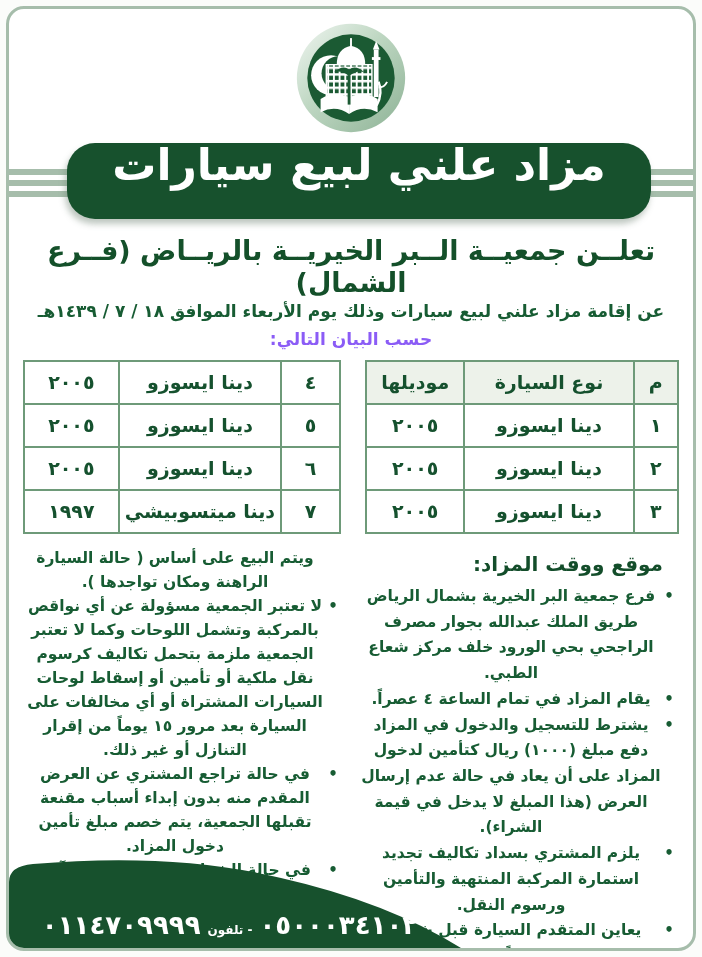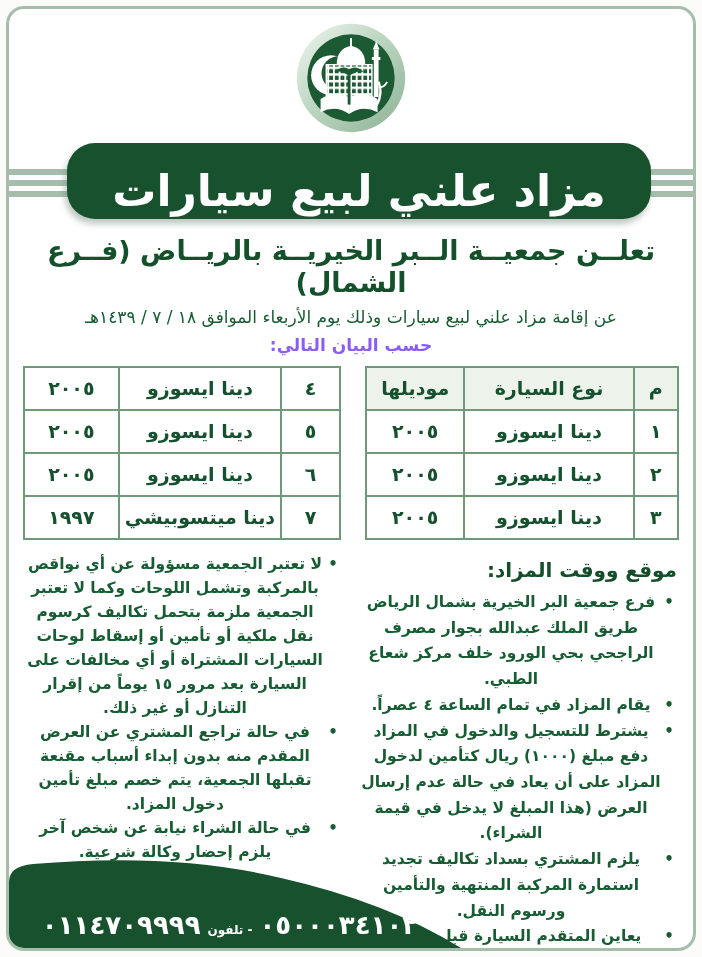--- a/index.html
+++ b/index.html
@@ -21,31 +21,31 @@
 
   
   .banner-row{position:relative;height:80px;margin-top:8px;}
   .stripes{position:absolute;top:26px;width:42px;display:flex;flex-direction:column;gap:5px;}
   .stripes span{display:block;height:6px;background:#a6bdab;}
   .stripes.right{right:0;}
   .stripes.left{left:0;width:62px;}
   .banner{
     position:absolute;left:58px;right:42px;top:0;height:76px;
     background:#17512d;border-radius:28px;
-    display:flex;align-items:flex-end;justify-content:center;
+    display:flex;align-items:flex-start;justify-content:center;
     box-shadow:-2px 5px 6px rgba(110,130,115,.45);
   }
   .banner-title{
     color:#ffffff;font-size:44px;font-weight:900;line-height:1;
     letter-spacing:0;padding-bottom:6px;
   }
 
   
   .announce-1{margin:12px 10px 0;text-align:center;color:#14502a;font-size:27px;font-weight:900;line-height:1.2;}
-  .announce-2{margin:7px 10px 0;text-align:center;color:#175c33;font-size:17px;font-weight:400;}
+  .announce-2{margin:1px 10px 0;text-align:center;color:#175c33;font-size:17px;font-weight:700;}
   .announce-3{margin:8px 10px 0;text-align:center;color:#8b5cf6;font-size:17px;font-weight:700;}
 
   
   .tables-row{display:flex;gap:24px;margin:11px 14px 0;align-items:flex-start;}
   table{border-collapse:collapse;}
   table,td,th{border:2px solid #6e9a79;}
   th,td{
     text-align:center;vertical-align:middle;
     color:#15512e;font-weight:900;font-size:19px;
     height:43px;padding:0 4px;
@@ -60,21 +60,21 @@
   .tbl-cont .c-type{width:166px;}
   .tbl-cont .c-model{width:98px;}
 
   
   .columns{display:flex;gap:20px;margin:12px 16px 0;color:#175c33;}
   .col{flex:1;min-width:0;}
   .col-right{line-height:1.66;font-size:15.5px;font-weight:700;}
   .col-left{line-height:1.55;font-size:15.5px;font-weight:700;}
   .section-heading{
     font-size:20px;font-weight:900;color:#134d2a;
-    text-align:right;margin:2px 0 3px;
+    text-align:right;margin:2px 14px 3px;
   }
   .section-heading.second{margin-top:12px;}
   .bullet{display:flex;align-items:flex-start;}
   .bullet .dot{flex:0 0 auto;width:16px;text-align:center;font-size:15px;line-height:1.66;color:#175c33;}
   .bullet .b-text{flex:1;text-align:center;}
   .intro-par{text-align:center;padding-right:16px;}
 
   
   .footer{position:absolute;left:0;bottom:0;width:452px;height:90px;z-index:5;}
   .footer svg{position:absolute;inset:0;width:100%;height:100%;}
@@ -220,20 +220,21 @@
         <span class="dot">•</span>
         <span class="b-text">يلزم المشتري بسداد تكاليف تجديد استمارة المركبة المنتهية والتأمين ورسوم النقل.</span>
       </div>
       <div class="bullet">
         <span class="dot">•</span>
         <span class="b-text">يعاين المتقدم السيارة قبل شرائها ويعتبر المتقدم عالماً بحالة السيارة علماً نافياً لأية جهالة إذا تقدم بعرض لشرائها</span>
       </div>
     </div>
 
     <div class="col col-left">
+      <div class="intro-par">ويتم البيع على أساس ( حالة السيارة الراهنة ومكان تواجدها ).</div>
       <div class="bullet">
         <span class="dot">•</span>
         <span class="b-text">لا تعتبر الجمعية مسؤولة عن أي نواقص بالمركبة وتشمل اللوحات وكما لا تعتبر الجمعية ملزمة بتحمل تكاليف كرسوم نقل ملكية أو تأمين أو إسقاط لوحات السيارات المشتراة أو أي مخالفات على السيارة بعد مرور ١٥ يوماً من إقرار التنازل أو غير ذلك.</span>
       </div>
       <div class="bullet">
         <span class="dot">•</span>
         <span class="b-text">في حالة تراجع المشتري عن العرض المقدم منه بدون إبداء أسباب مقنعة تقبلها الجمعية، يتم خصم مبلغ تأمين دخول المزاد.</span>
       </div>
       <div class="bullet">
         <span class="dot">•</span>

